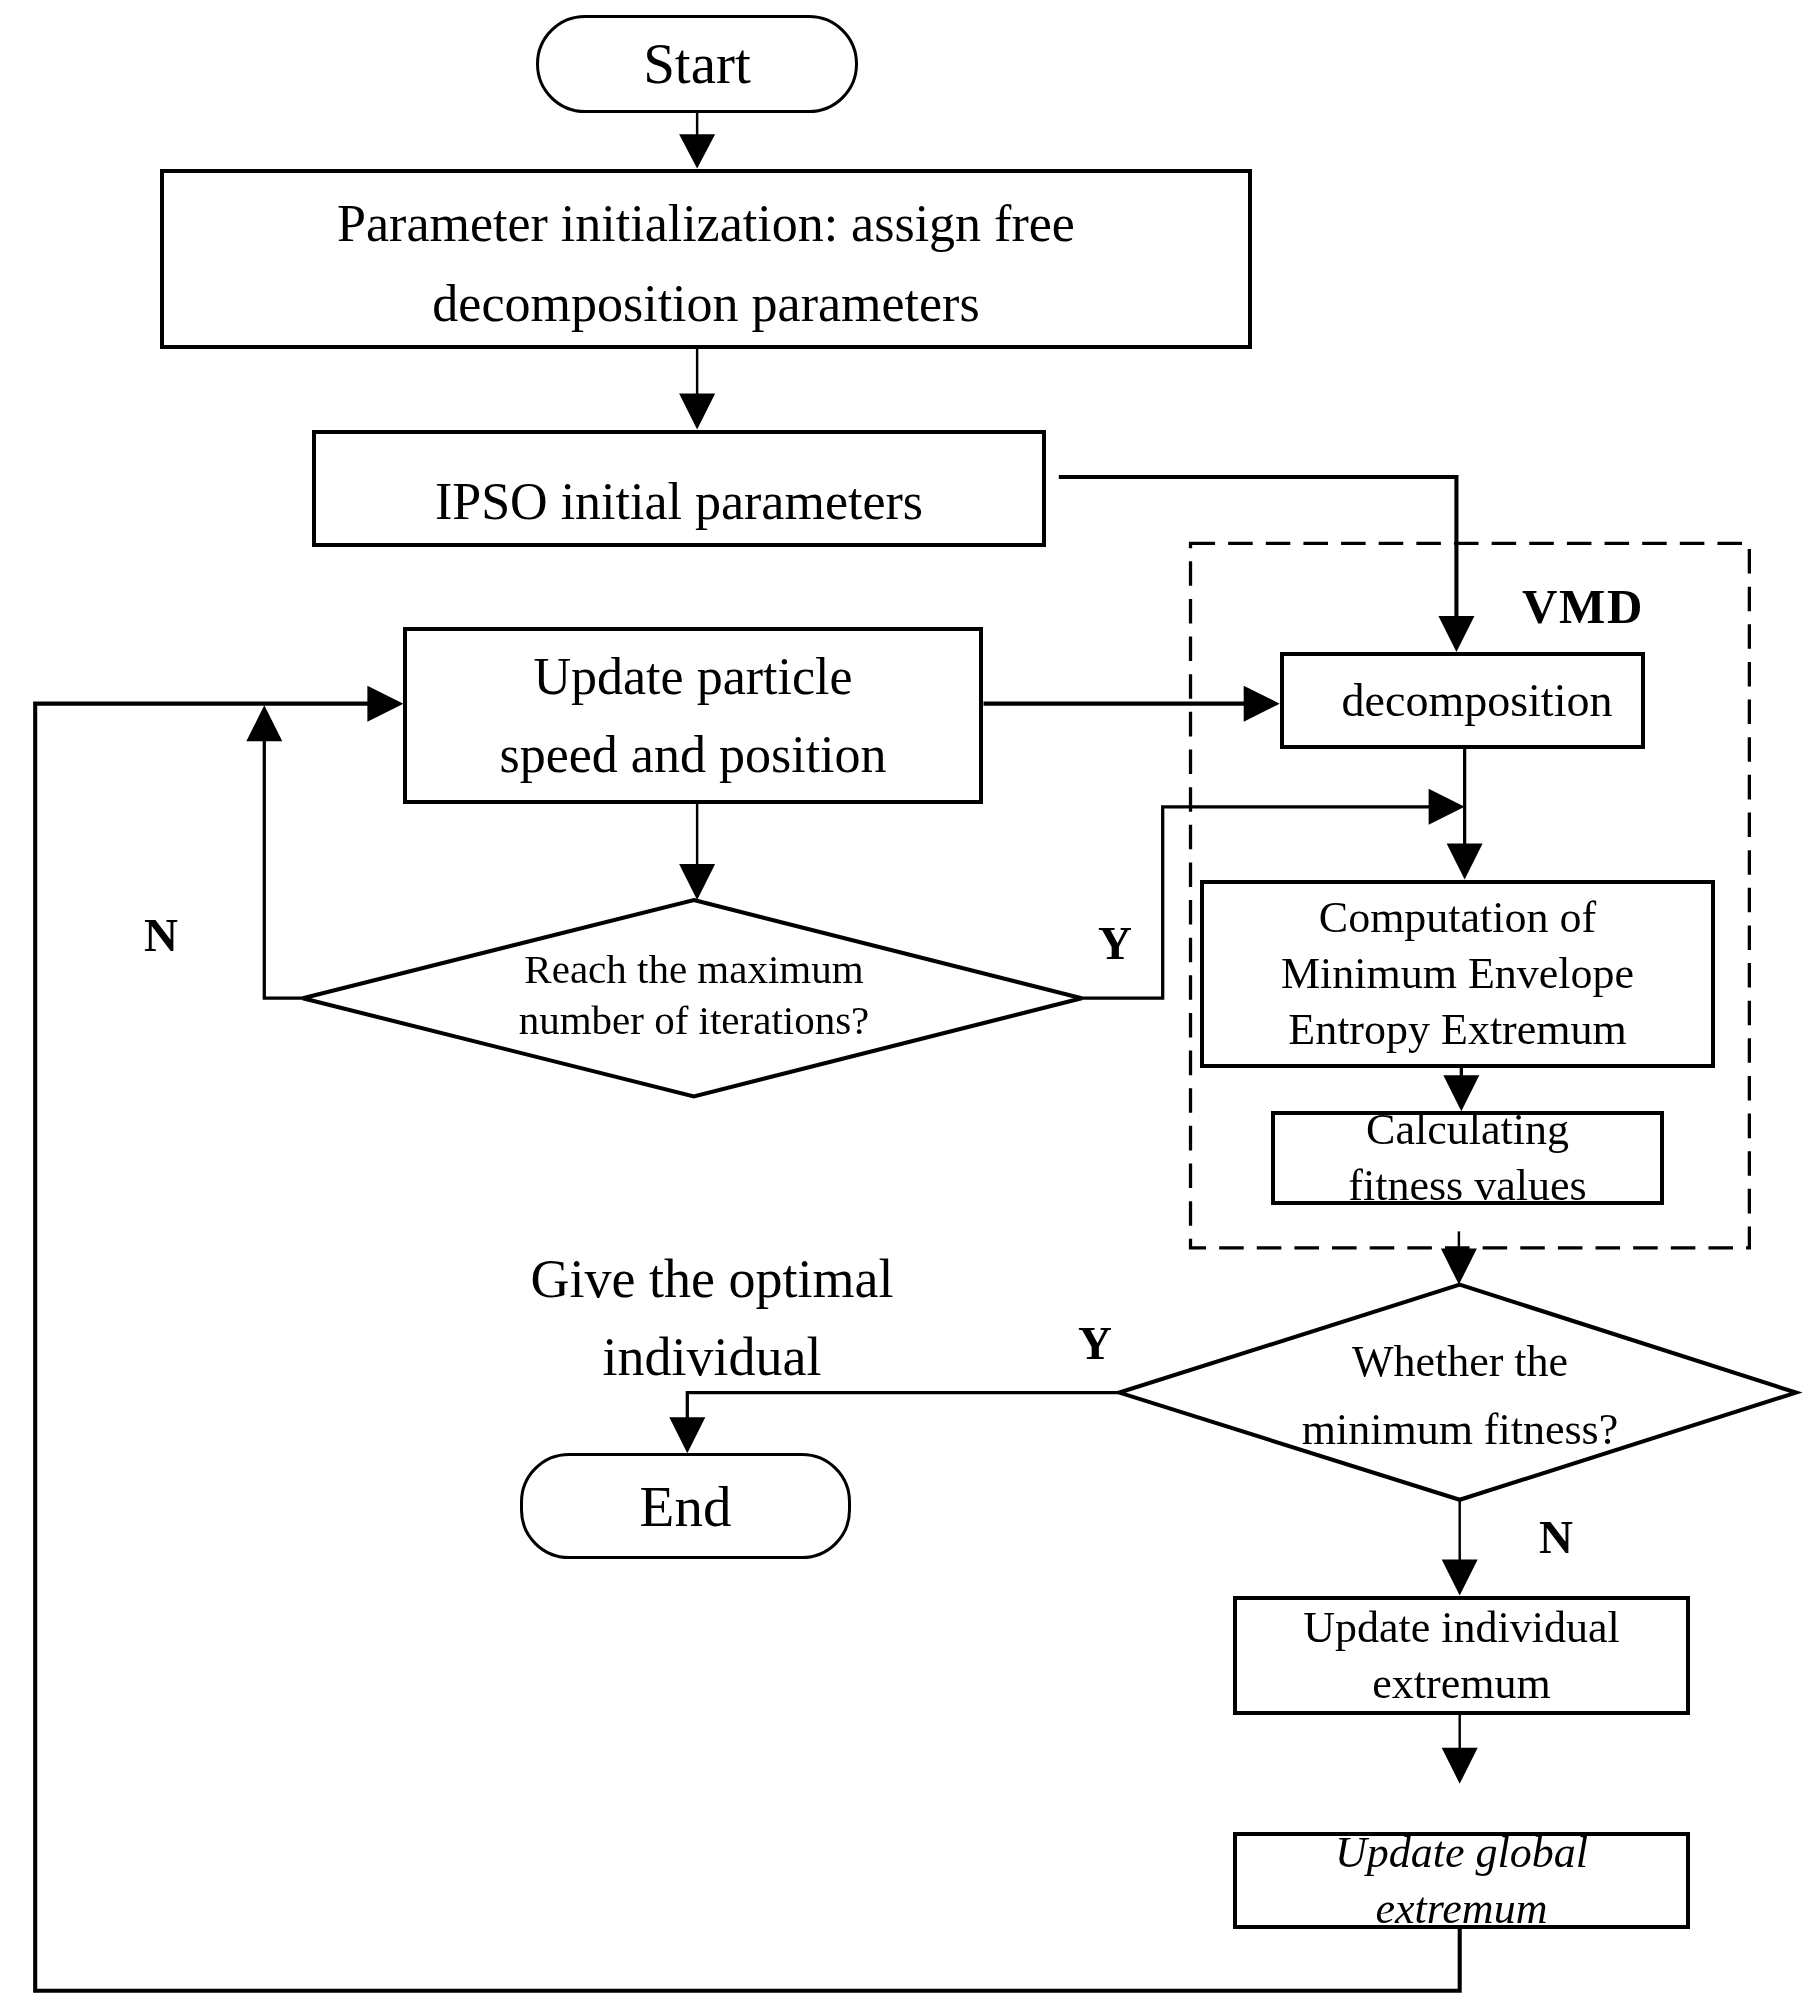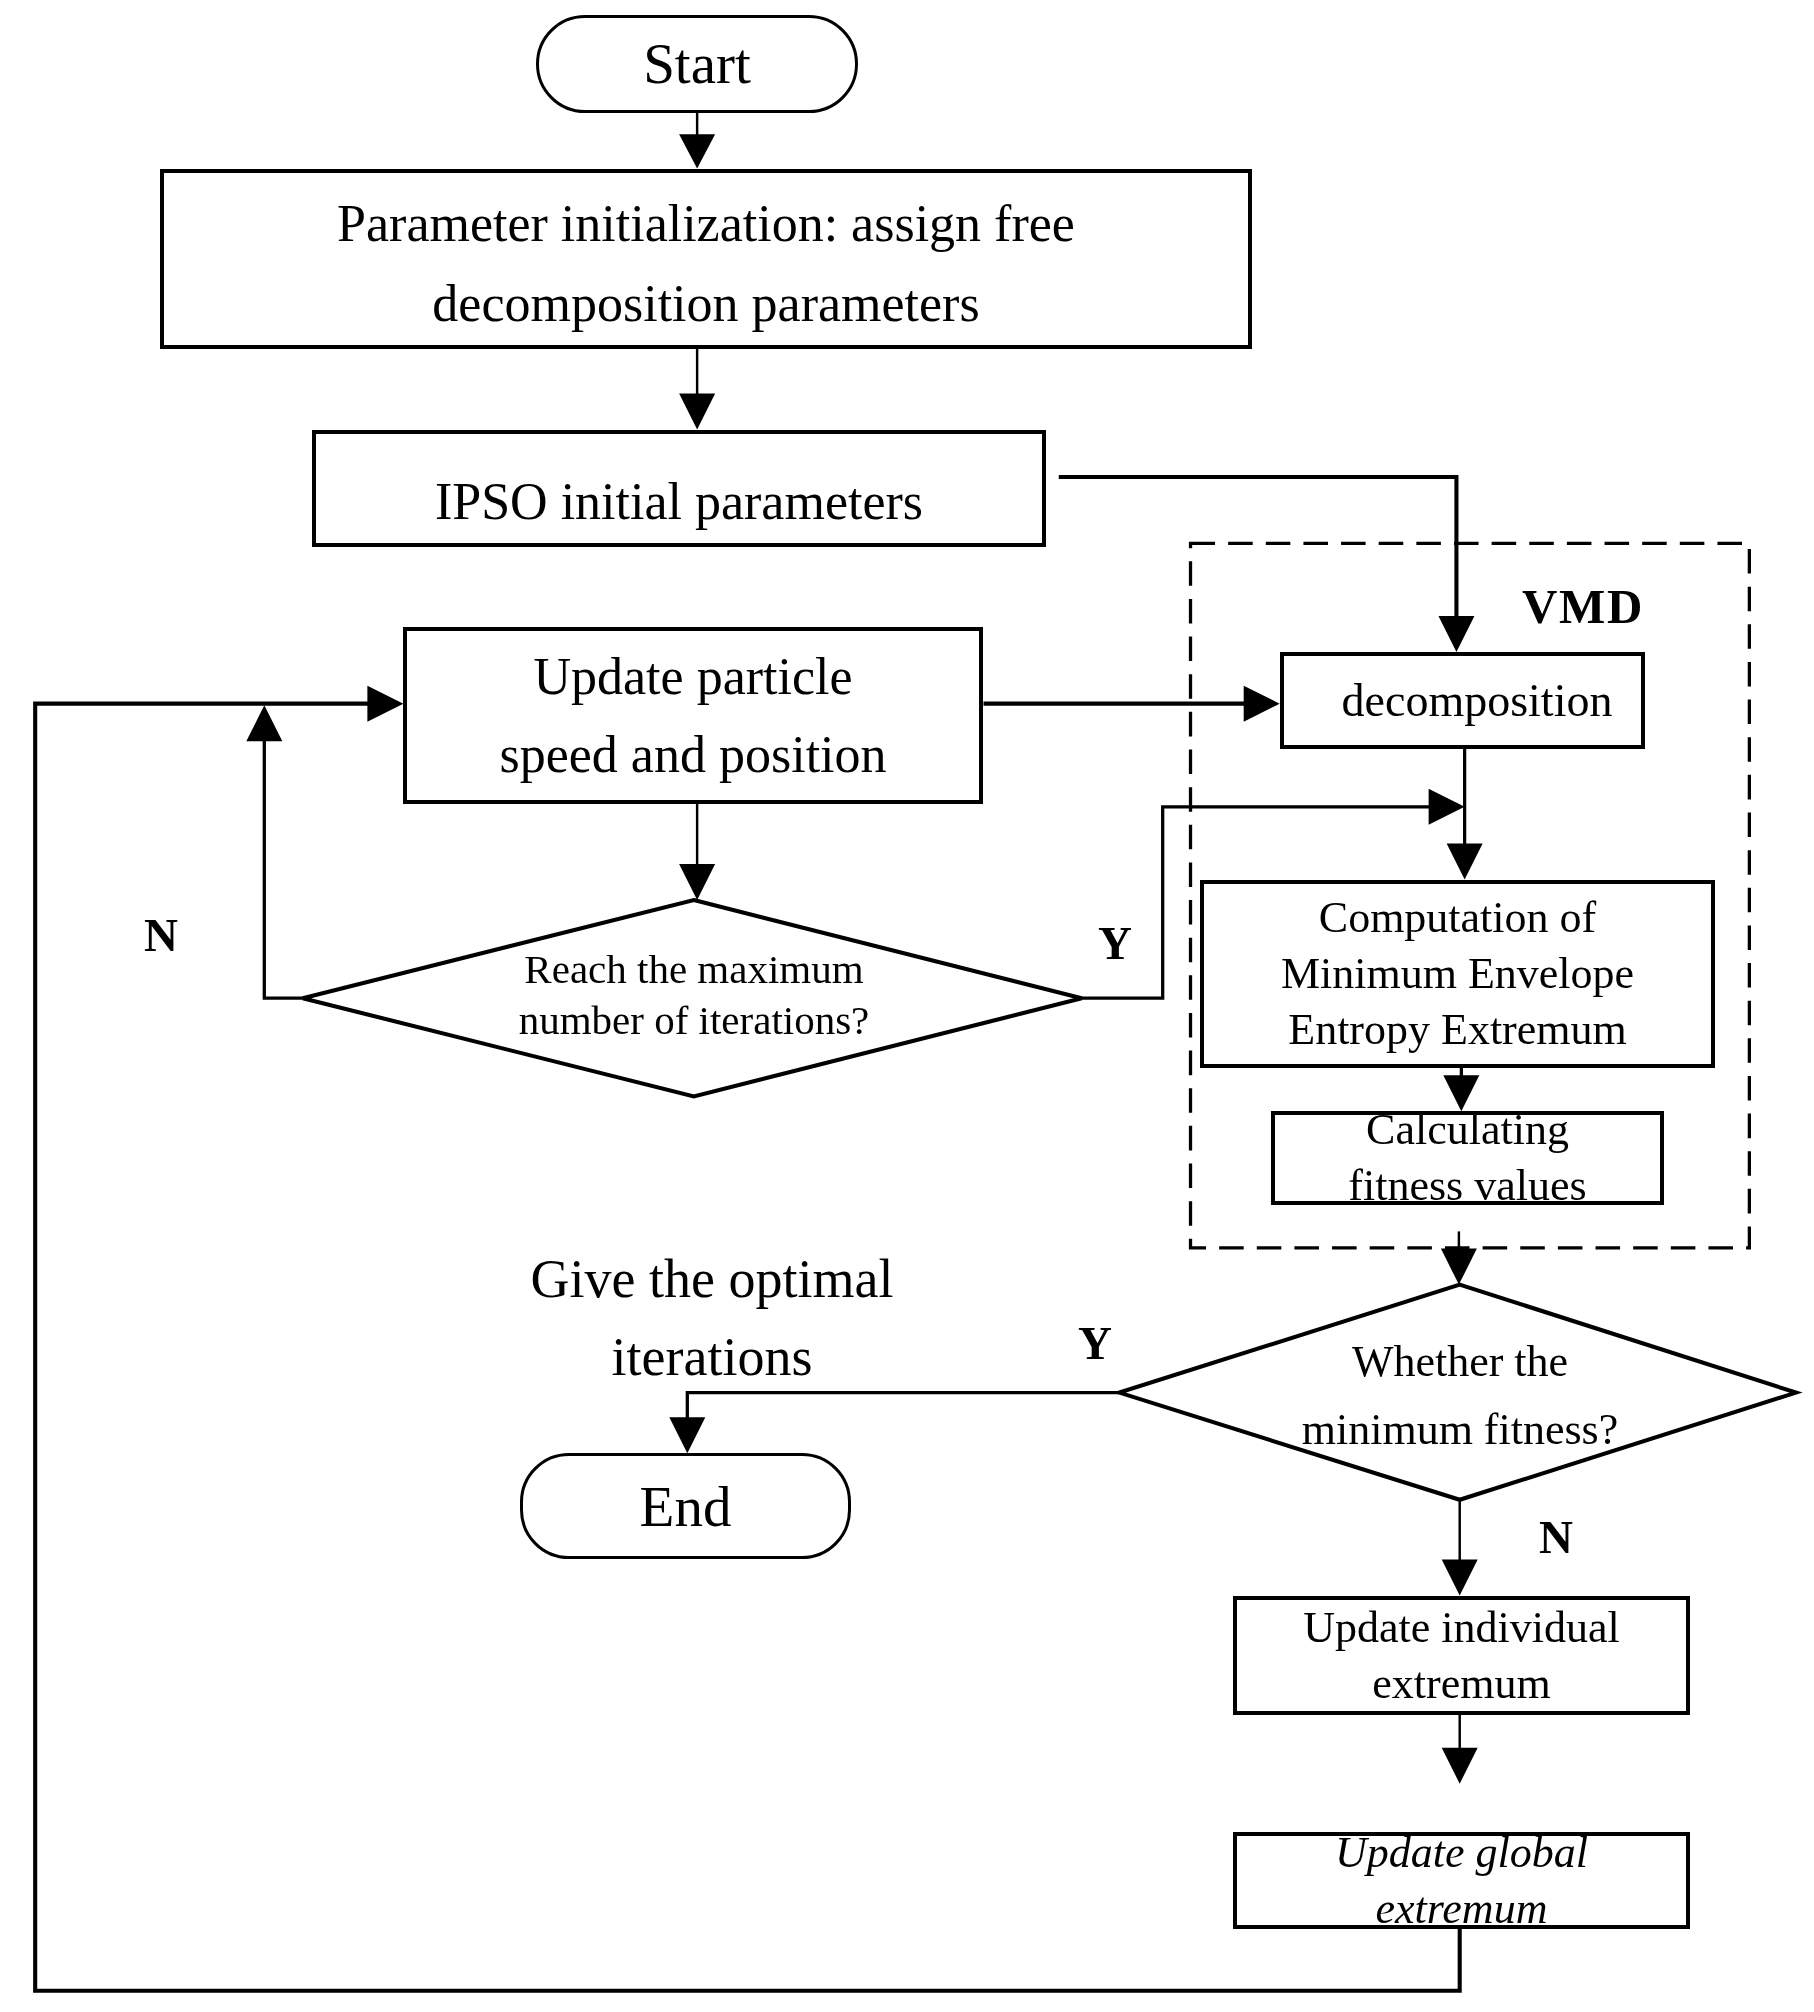--- a/index.html
+++ b/index.html
@@ -147,21 +147,21 @@
     <div>number of iterations?</div>
   </div>
 
   <div class="dtext f54" style="left:1460px;top:1396px;width:573px;line-height:1.55;">
     <div>Whether the</div>
     <div>minimum fitness?</div>
   </div>
 
   <div class="dtext f66" style="left:712px;top:1319px;width:573px;">
     <div>Give the optimal</div>
-    <div>iterations</div>
+    <div>individual</div>
   </div>
 
   <div class="lbl f60b" style="left:1583px;top:606px;">VMD</div>
 
   <div class="lbl f58b" style="left:161px;top:935px;">N</div>
   <div class="lbl f58b" style="left:1115px;top:943px;">Y</div>
   <div class="lbl f58b" style="left:1095px;top:1343px;">Y</div>
   <div class="lbl f58b" style="left:1556px;top:1537px;">N</div>
 
 </div>

